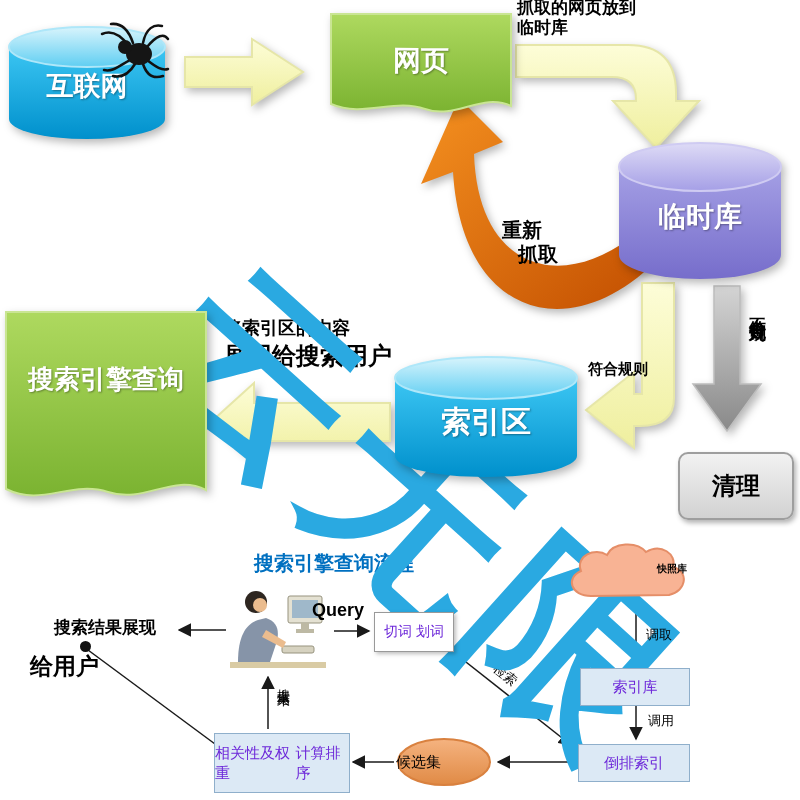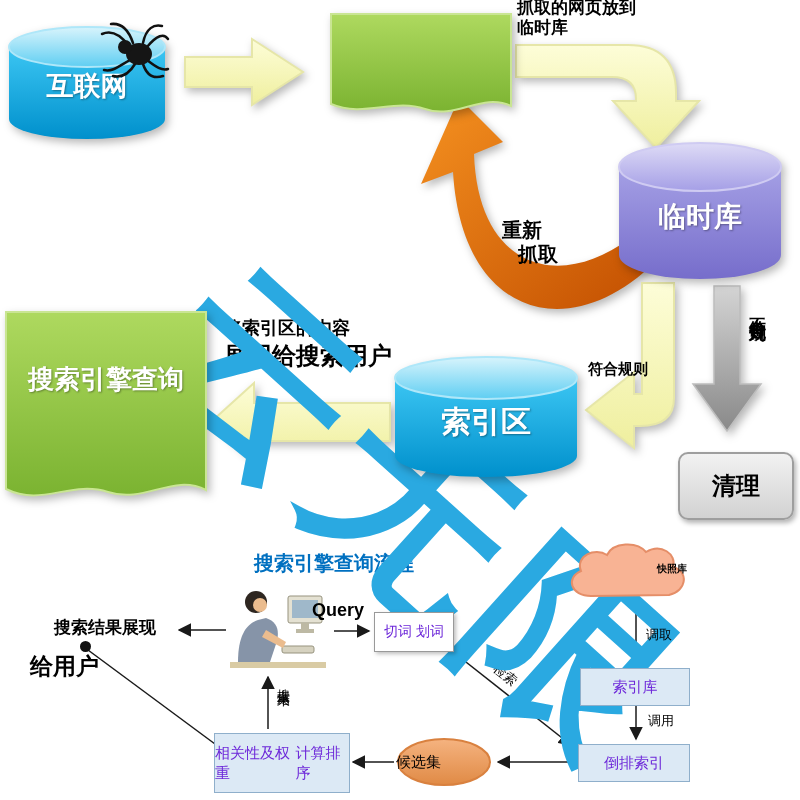--- a/index.html
+++ b/index.html
@@ -129,20 +129,21 @@
         <path d="M49,40 C58,47 64,51 70,49"></path>
     </g>
     <ellipse cx="41" cy="34" rx="13" ry="11" fill="#151515"></ellipse>
     <circle cx="27" cy="27" r="7" fill="#151515"></circle>
   </svg>
 
 
   <svg class="abs z10 shadow" style="left:330px;top:12px" width="182" height="118">
     <path d="M1,2 L181,2 L181,94 C152,80 126,108 95,97 C64,86 34,106 1,92 Z" fill="url(#gradGreen)" stroke="#C9E593" stroke-width="2"></path>
   </svg>
+  <div class="abs z10 white-lbl" style="left:330px;top:42px;width:182px;font-size:28px">网页</div>
 
   <div class="abs z10" style="left:517px;top:-2px">
     <div class="lbl" style="font-size:17px;line-height:20px">抓取的网页放到</div>
     <div class="lbl" style="font-size:17px;line-height:20px">临时库</div>
   </div>
 
   <svg class="abs z10 shadow" style="left:618px;top:142px" width="164" height="138">
     <path d="M1,25 L1,113 A81,24 0 0 0 163,113 L163,25" fill="url(#gradCylPurple)"></path>
     <ellipse cx="82" cy="25" rx="81" ry="24" fill="url(#gradCylPurpleTop)" stroke="#CFCBF2" stroke-width="2"></ellipse>
   </svg>

